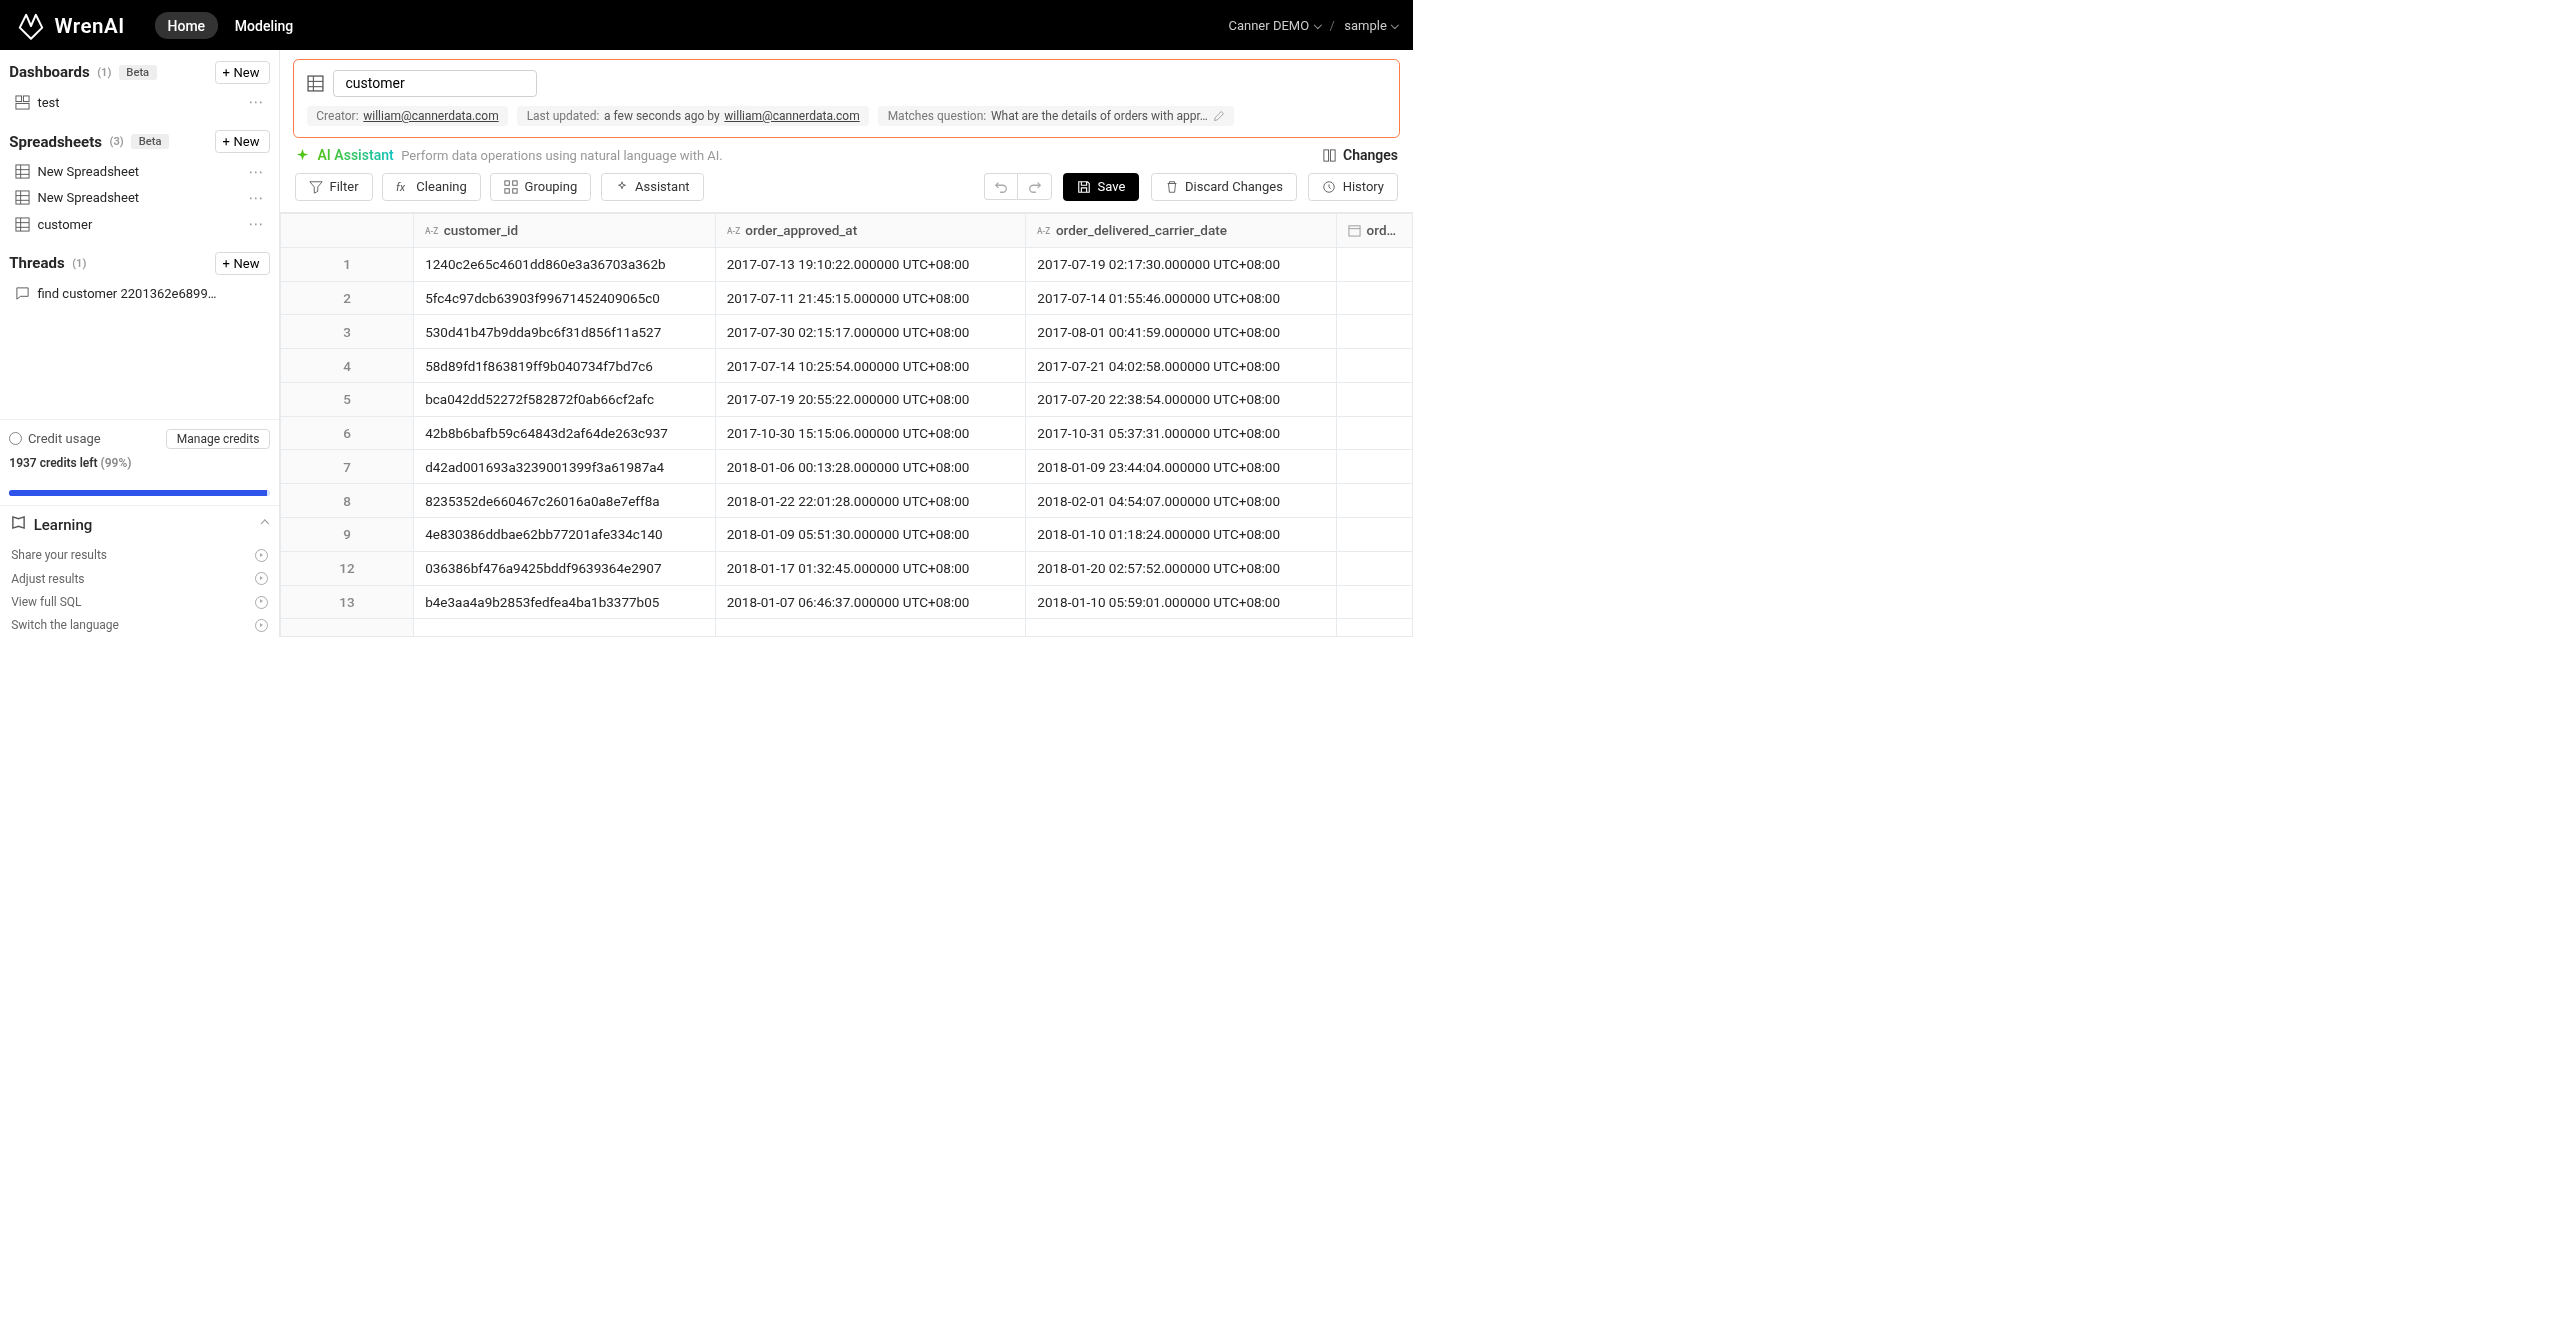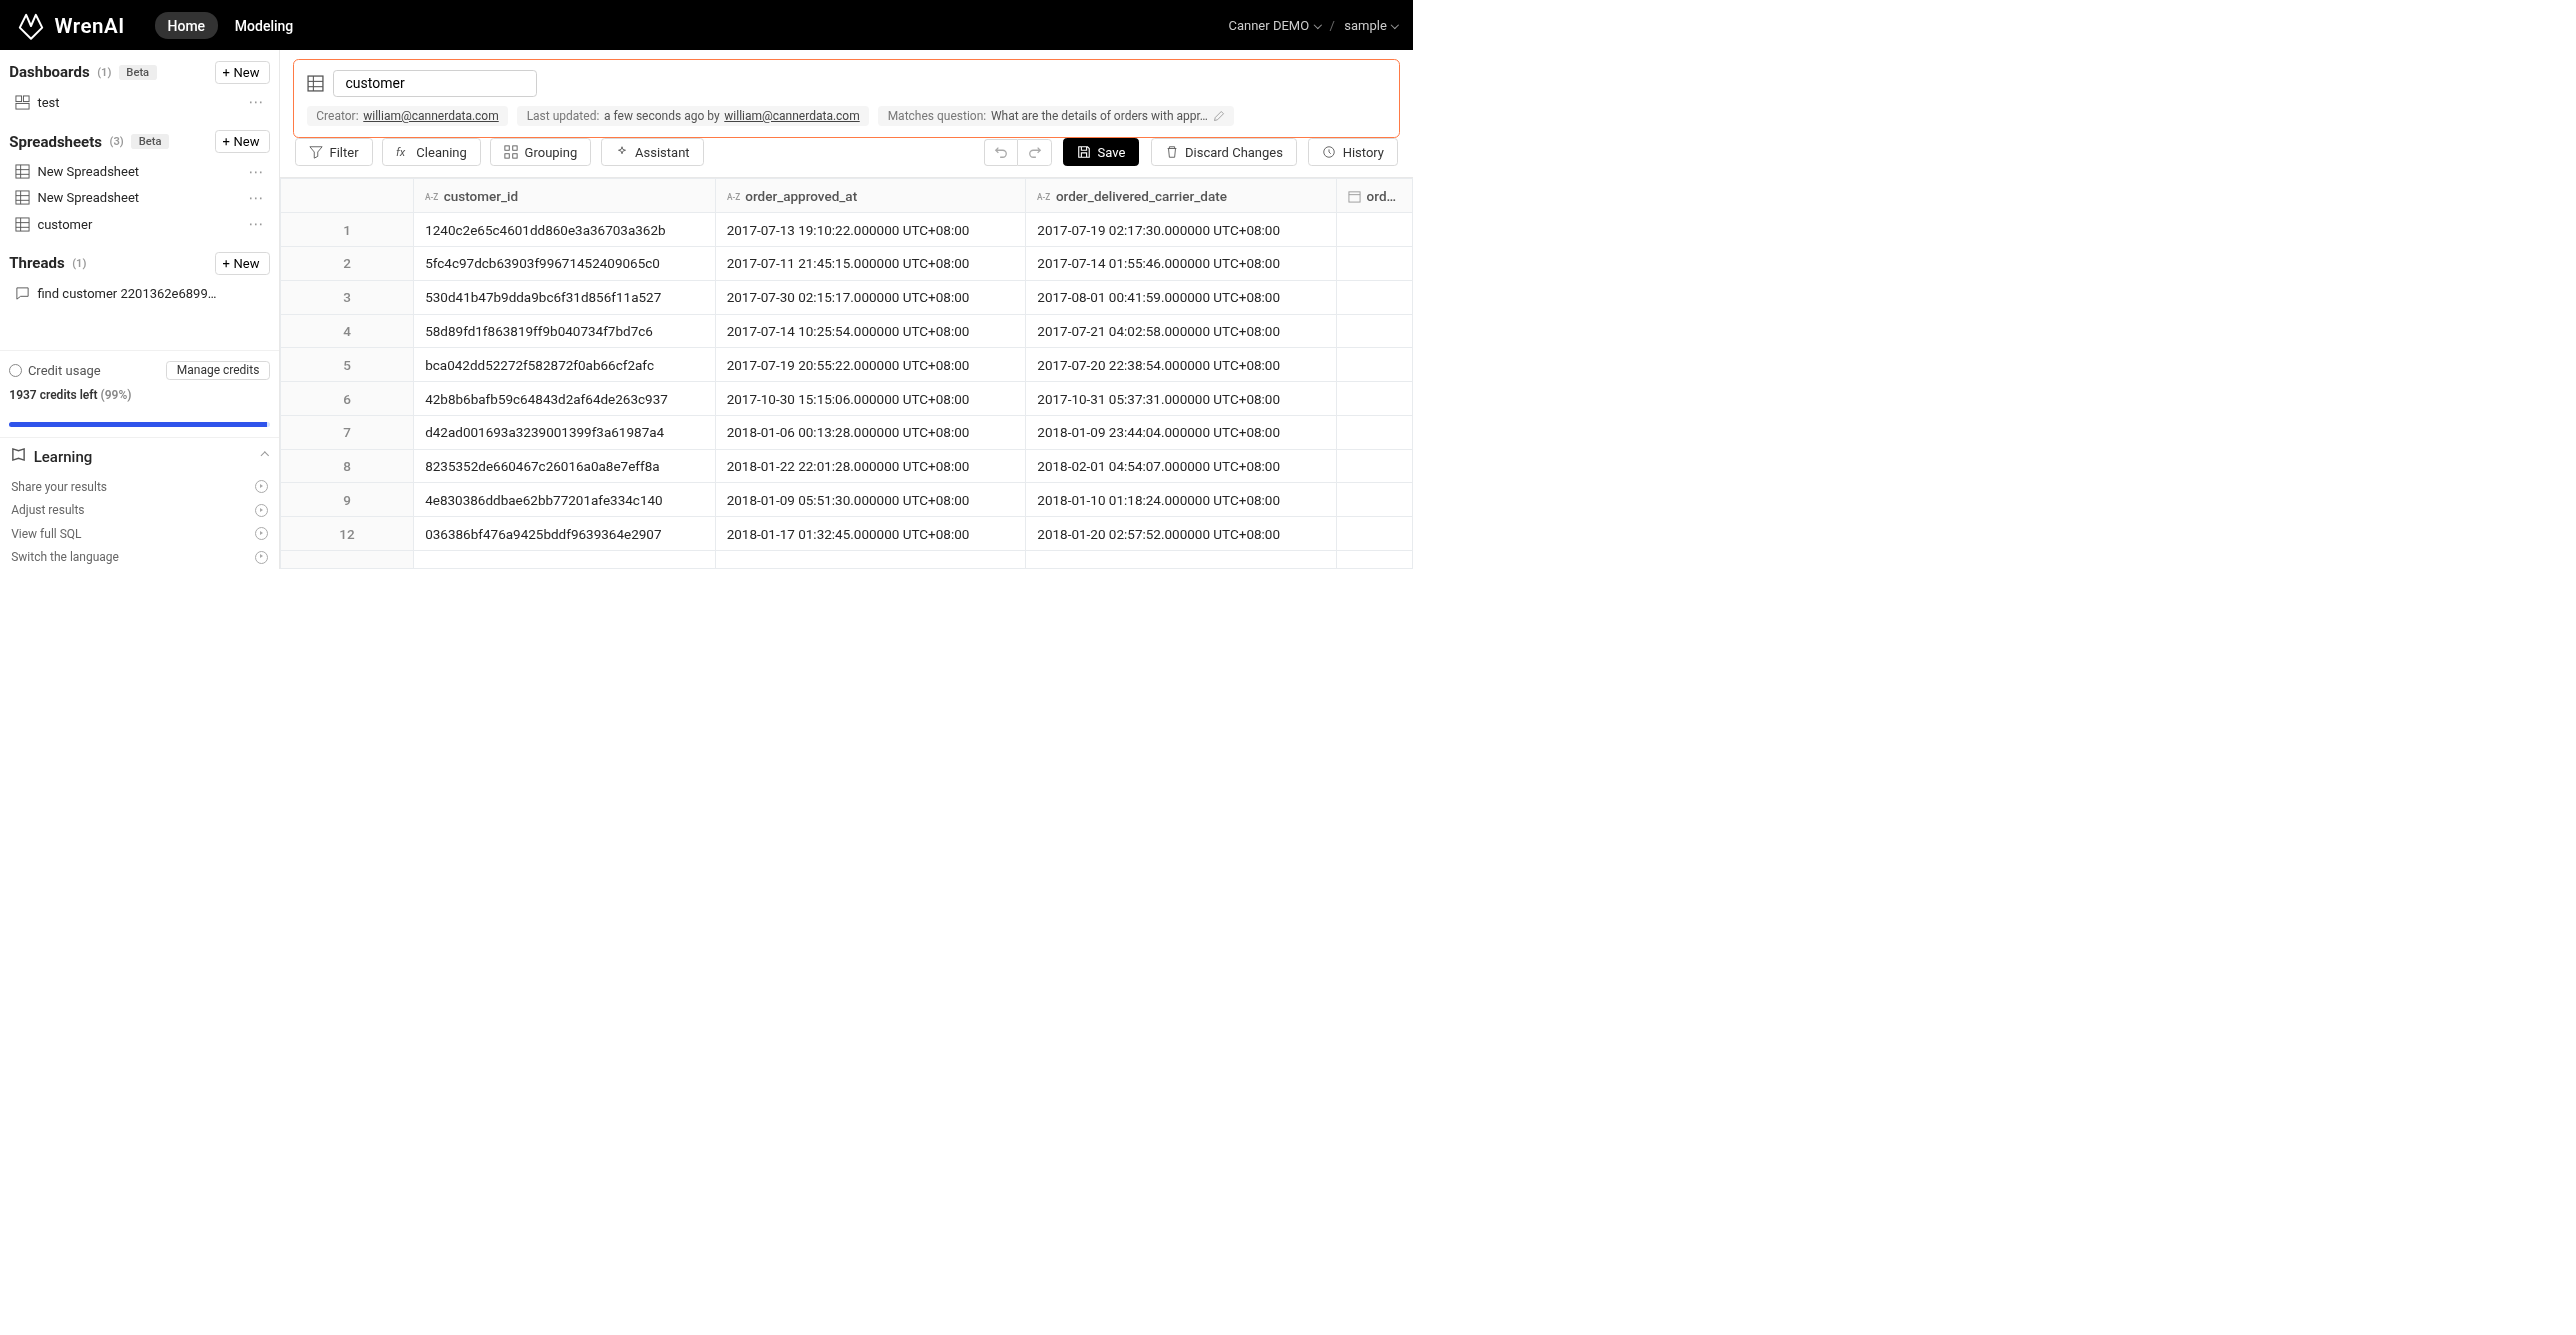--- a/index.html
+++ b/index.html
@@ -304,20 +304,36 @@
             <span class="label">Matches question:</span>
             <span>What are the details of orders with appr…</span>
             <span class="edit-pencil"><svg viewBox="0 0 16 16">
                   <path d="M2 14l1-4 8-8 3 3-8 8-4 1z" fill="none" stroke="currentColor"></path>
                 </svg></span>
           </span>
         </div>
       </div>
     </div>
 
+    <div class="toolbar">
+      <div class="ai-assistant">
+        <span class="sparkle"><svg viewBox="0 0 16 16">
+              <path d="M8 1l1.5 4.5L14 7l-4.5 1.5L8 13l-1.5-4.5L2 7l4.5-1.5L8 1z" fill="#52c41a"></path>
+            </svg></span>
+        <span class="ai-label">AI Assistant</span>
+        <span class="ai-hint">Perform data operations using natural language with AI.</span>
+      </div>
+      <div class="changes-label">
+        <span class="diff-icon"><svg viewBox="0 0 16 16">
+              <rect x="2" y="2" width="5" height="12" fill="none" stroke="#555"></rect>
+              <rect x="9" y="2" width="5" height="12" fill="none" stroke="#555"></rect>
+            </svg></span>
+        <span>Changes</span>
+      </div>
+    </div>
 
     <div class="toolbar2">
       <div class="tb-group">
         <button class="tb-btn">
             <span class="tb-icon">
               <svg viewBox="0 0 16 16">
                 <path d="M1 2h14l-5 6v5l-4 2v-7L1 2z" fill="none" stroke="#555"></path>
               </svg>
             </span>
             <span>Filter</span>
@@ -485,20 +501,27 @@
               <td></td>
             </tr>
             <tr>
               <td class="rownum">12</td>
               <td>036386bf476a9425bddf9639364e2907</td>
               <td>2018-01-17 01:32:45.000000 UTC+08:00</td>
               <td>2018-01-20 02:57:52.000000 UTC+08:00</td>
               <td></td>
             </tr>
             <tr>
+              <td class="rownum">13</td>
+              <td>b4e3aa4a9b2853fedfea4ba1b3377b05</td>
+              <td>2018-01-07 06:46:37.000000 UTC+08:00</td>
+              <td>2018-01-10 05:59:01.000000 UTC+08:00</td>
+              <td></td>
+            </tr>
+            <tr>
               <td class="rownum"></td>
               <td></td>
               <td></td>
               <td></td>
               <td></td>
             </tr>
           </tbody>
       </table>
     </div>
   </div>

